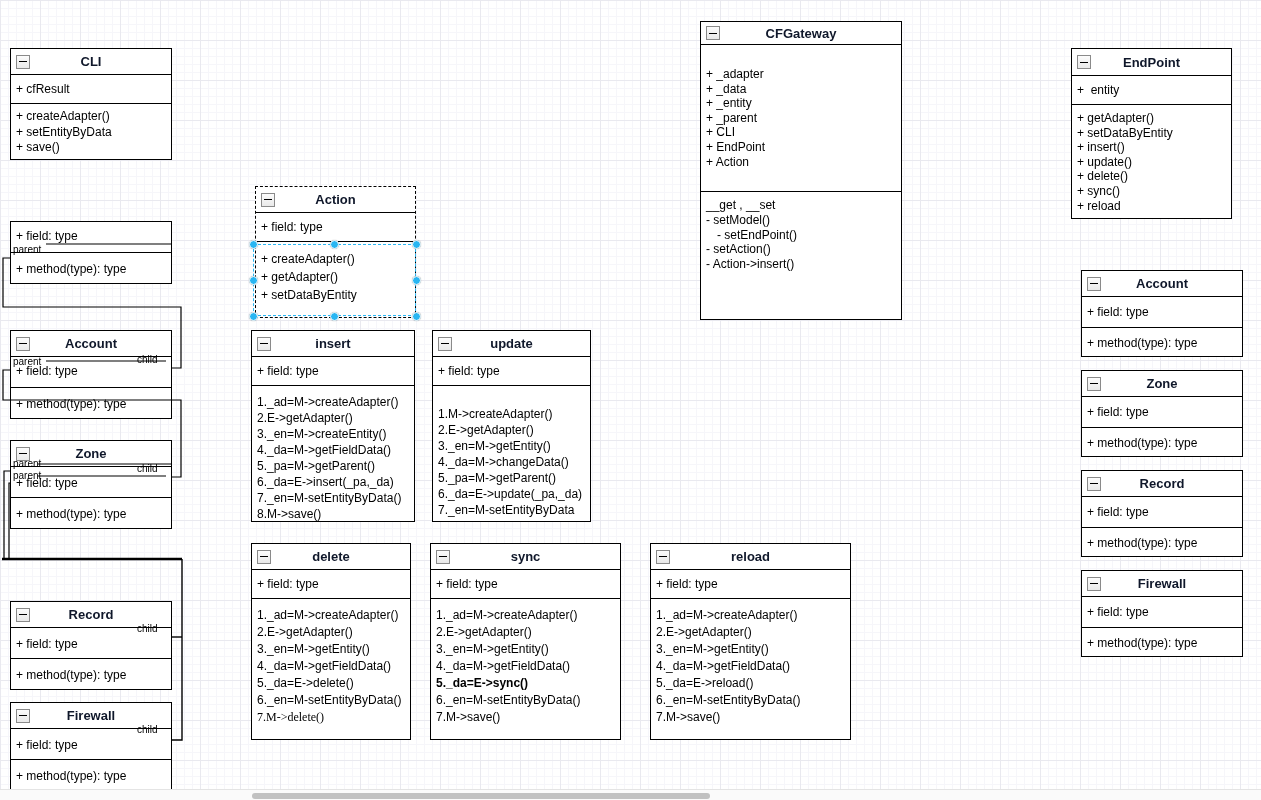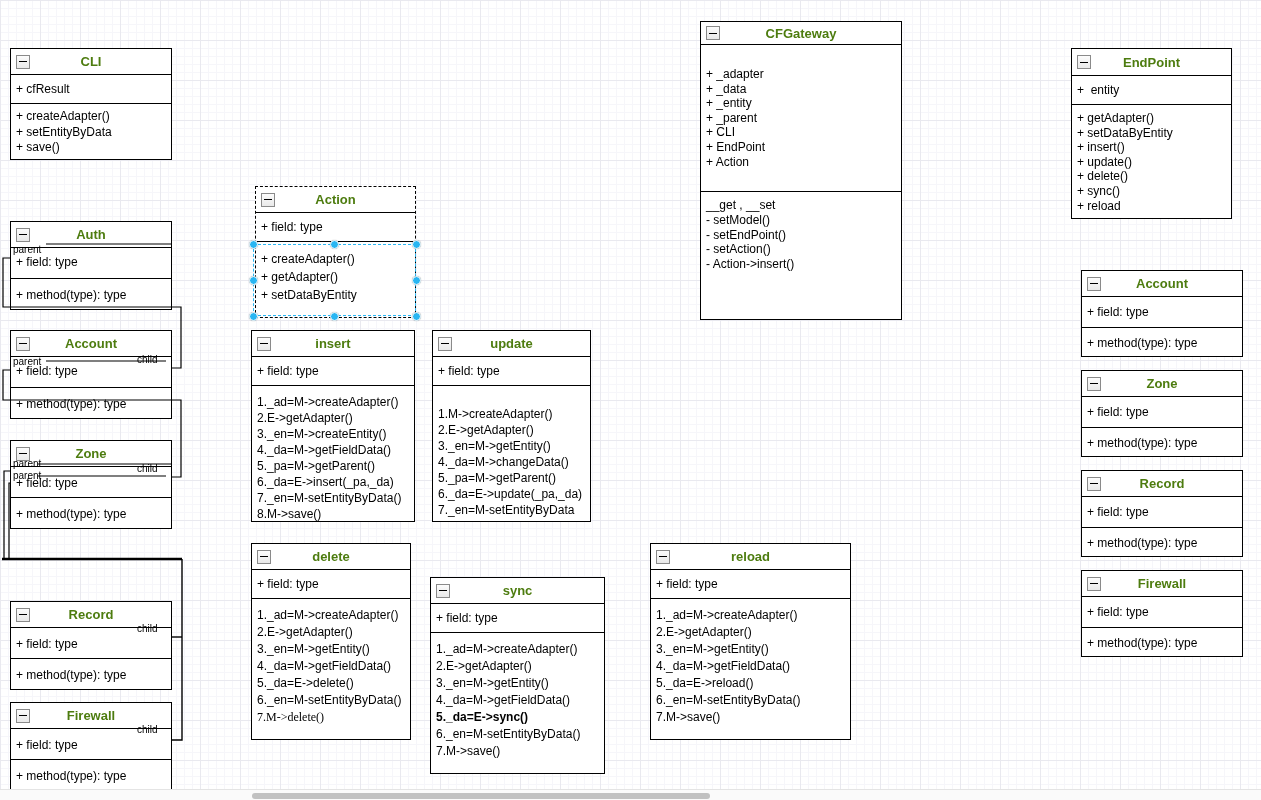--- a/index.html
+++ b/index.html
@@ -19,21 +19,21 @@
   }
   .uml-box{
     position:absolute;background:#ffffff;border:1px solid #000;
     box-sizing:border-box;z-index:2;
   }
   .uml-box.dashed{border-style:dashed;}
   .titlebar{
     position:relative;border-bottom:1px solid #000;box-sizing:border-box;
     display:flex;align-items:center;justify-content:center;
   }
-  .title-text{font-weight:bold;font-size:13px;color:#4d7c0f;white-space:pre;text-align:center;}
+  .title-text{font-weight:bold;font-size:13px;color:#0f172a;white-space:pre;text-align:center;}
   .collapse{
     position:absolute;left:5px;top:50%;margin-top:-7px;width:14px;height:14px;
     border:1px solid #8a8a8a;background:linear-gradient(#fcfcfc,#e9e9e9);
     box-sizing:border-box;display:flex;align-items:center;justify-content:center;
   }
   .minus{display:block;width:8px;height:0;border-top:1px solid #000;}
   .section{box-sizing:border-box;overflow:hidden;}
   .section + .section{border-top:1px solid #000;}
   .line{font-size:12px;color:#000;padding-left:5px;white-space:pre;}
   .port-label{
@@ -71,26 +71,20 @@
       <div class="section" style="height: 28px; padding-top: 6px;">
         <div class="line" style="line-height: 16px;">+ cfResult</div>
       </div>
       <div class="section" style="height: 56px; padding-top: 5px;">
         <div class="line" style="line-height: 15.5px;">+ createAdapter()</div>
         <div class="line" style="line-height: 15.5px;">+ setEntityByData</div>
         <div class="line" style="line-height: 15.5px;">+ save()</div>
       </div>
     </div>
     <div class="uml-box" style="left: 10px; top: 221px; width: 162px;">
-      <div class="titlebar" style="height: 26px;">
-        <span class="collapse">
-          <span class="minus"></span>
-        </span>
-        <span class="title-text">Auth</span>
-      </div>
       <div class="section" style="height: 30px; padding-top: 6px;">
         <div class="line" style="line-height: 16px;">+ field: type</div>
       </div>
       <div class="section" style="height: 31px; padding-top: 8px;">
         <div class="line" style="line-height: 16px;">+ method(type): type</div>
       </div>
       <span class="port-label" style="left: 2px; top: 22px;">parent</span>
     </div>
     <div class="uml-box" style="left: 10px; top: 330px; width: 162px;">
       <div class="titlebar" style="height: 26px;">
@@ -226,21 +220,21 @@
       <div class="section" style="height: 141px; padding-top: 8px;">
         <div class="line" style="line-height: 17px;">1._ad=M-&gt;createAdapter()</div>
         <div class="line" style="line-height: 17px;">2.E-&gt;getAdapter()</div>
         <div class="line" style="line-height: 17px;">3._en=M-&gt;getEntity()</div>
         <div class="line" style="line-height: 17px;">4._da=M-&gt;getFieldData()</div>
         <div class="line" style="line-height: 17px;">5._da=E-&gt;delete()</div>
         <div class="line" style="line-height: 17px;">6._en=M-setEntityByData()</div>
         <div class="line" style="line-height: 17px; font-family: Liberation Serif, serif;">7.M-&gt;delete()</div>
       </div>
     </div>
-    <div class="uml-box" style="left: 430px; top: 543px; width: 175px; margin-top: 34px;">
+    <div class="uml-box" style="left: 430px; top: 543px; width: 191px;">
       <div class="titlebar" style="height: 26px;">
         <span class="collapse">
           <span class="minus"></span>
         </span>
         <span class="title-text">sync</span>
       </div>
       <div class="section" style="height: 28px; padding-top: 6px;">
         <div class="line" style="line-height: 16px;">+ field: type</div>
       </div>
       <div class="section" style="height: 141px; padding-top: 8px;">
@@ -285,21 +279,21 @@
         <div class="line" style="line-height: 14.6px;">+ _data</div>
         <div class="line" style="line-height: 14.6px;">+ _entity</div>
         <div class="line" style="line-height: 14.6px;">+ _parent</div>
         <div class="line" style="line-height: 14.6px;">+ CLI</div>
         <div class="line" style="line-height: 14.6px;">+ EndPoint</div>
         <div class="line" style="line-height: 14.6px;">+ Action</div>
       </div>
       <div class="section" style="height: 128px; padding-top: 6px;">
         <div class="line" style="line-height: 14.8px;">__get , __set</div>
         <div class="line" style="line-height: 14.8px;">- setModel()</div>
-        <div class="line" style="line-height: 14.8px;">- setEndPoint()</div>
+        <div class="line" style="line-height: 14.8px; margin-left: 11px;">- setEndPoint()</div>
         <div class="line" style="line-height: 14.8px;">- setAction()</div>
         <div class="line" style="line-height: 14.8px;">- Action-&gt;insert()</div>
       </div>
     </div>
     <div class="uml-box" style="left: 1071px; top: 48px; width: 161px;">
       <div class="titlebar" style="height: 27px;">
         <span class="collapse">
           <span class="minus"></span>
         </span>
         <span class="title-text">EndPoint</span>

